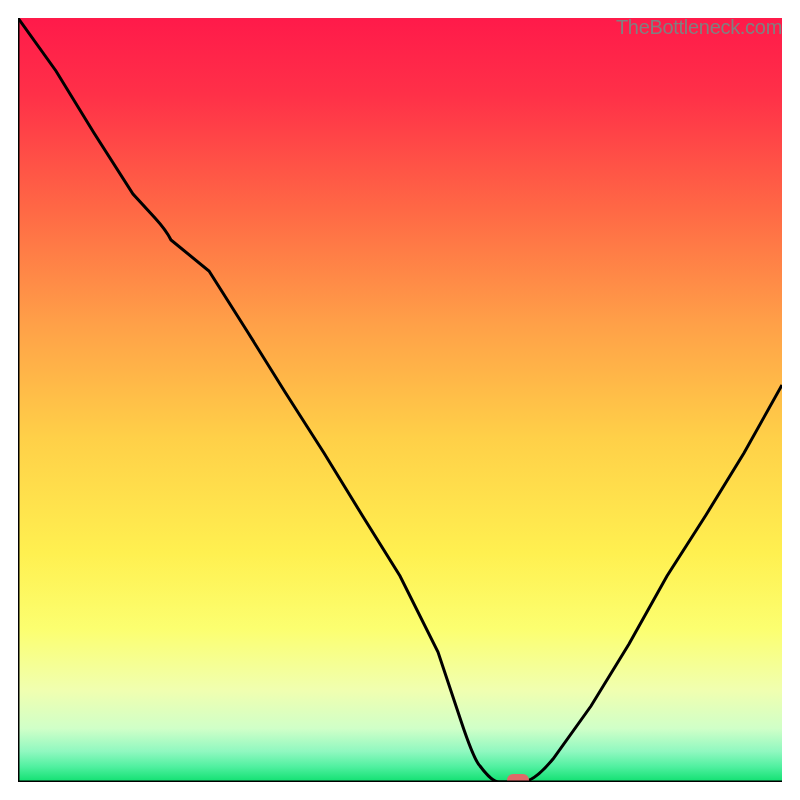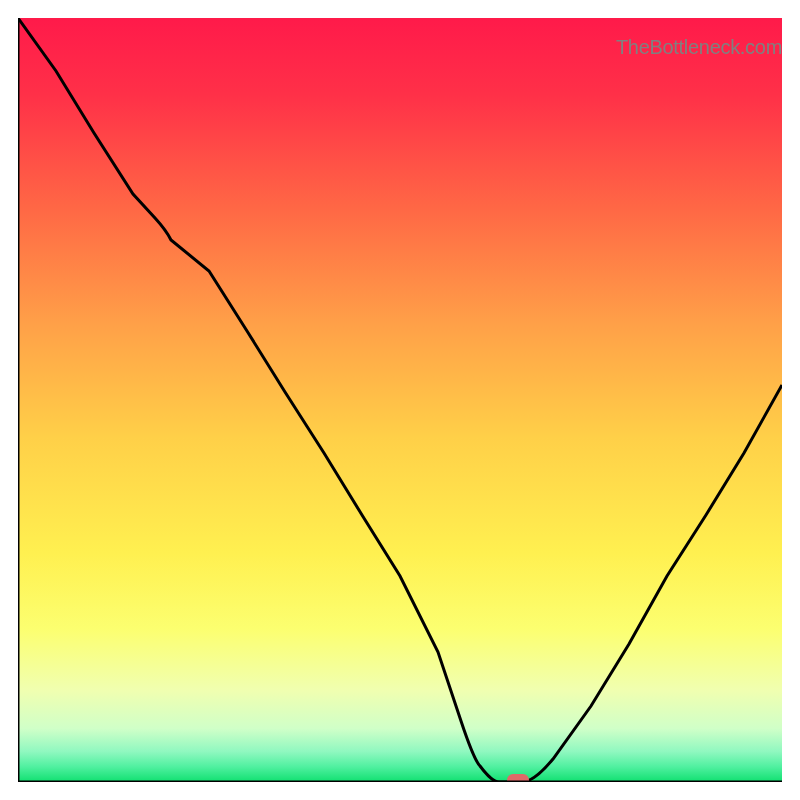--- a/index.html
+++ b/index.html
@@ -31,21 +31,20 @@
     height: 100%;
   }
   .watermark {
     position: absolute;
     top: -2px;
     right: 0px;
     font-size: 20px;
     color: #808080;
     font-family: Arial, sans-serif;
     letter-spacing: -0.3px;
-    margin-top: 20px;
   }
   .axis-line {
     stroke: #000000;
     stroke-width: 3;
     fill: none;
   }
   .curve-line {
     stroke: #000000;
     stroke-width: 3;
     fill: none;

